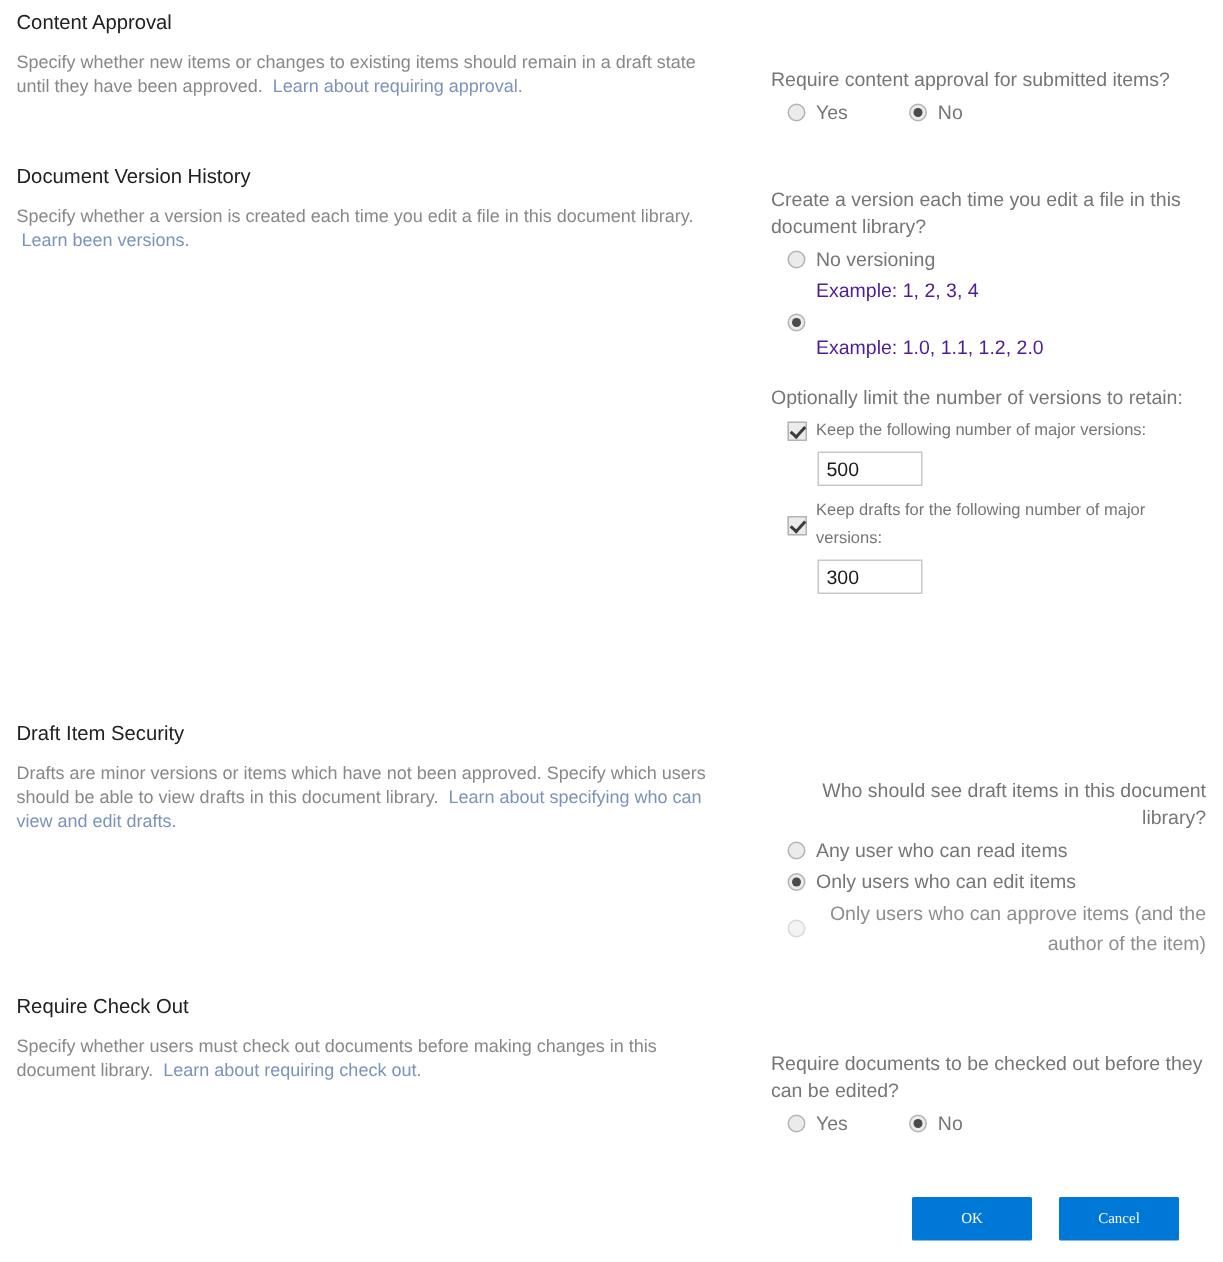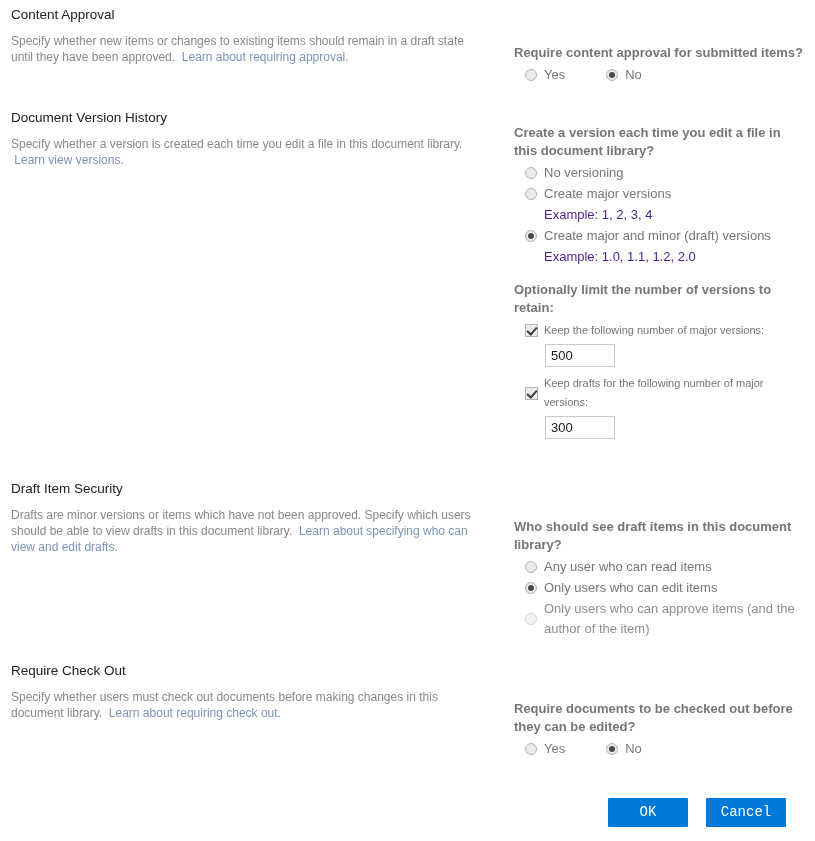--- a/index.html
+++ b/index.html
@@ -59,21 +59,20 @@
     color: #7b93b8;
     text-decoration: none;
     cursor: pointer;
   }
 
   .q-label {
     font-size: 13px;
     color: #767676;
     line-height: 18px;
     margin: 0 0 3px 0;
-    font-weight: bold;
   }
 
   
   .opt-row {
     display: flex;
     align-items: flex-start;
     margin: 0 0 1px 0;
   }
   .opt-row.two-line { align-items: center; }
 
@@ -181,22 +180,22 @@
     display: flex;
     justify-content: flex-end;
     padding-right: 29px;
   }
   .btn {
     width: 80px;
     height: 29px;
     border: none;
     background: #0078d7;
     color: #ffffff;
-    font-family: Liberation Mono, monospace;
-    font-size: 14px;
+    font-family: Liberation Serif, serif;
+    font-size: 10px;
     line-height: 29px;
     text-align: center;
     cursor: pointer;
     padding: 0;
     border-radius: 1px;
   }
   .btn + .btn { margin-left: 18px; }
 </style>
 </head>
 <body>
@@ -221,41 +220,36 @@
         <span class="opt-label">No</span>
       </div>
     </div>
   </div>
 
   <div class="section" style="top:109px;">
     <div class="left-col">
       <div class="sec-title">Document Version History</div>
       <p class="sec-desc">
         <span>Specify whether a version is created each time you edit a file in this document library.</span>
-        &nbsp;<a class="link">Learn view versions.</a>
+        &nbsp;<a class="link">Learn been versions.</a>
       </p>
     </div>
 
     <div class="right-col" style="top:15px;">
       <div class="q-label">Create a version each time you edit a file in this document library?</div>
 
       <div class="opt-row">
         <span class="radio"></span>
         <span class="opt-label">No versioning</span>
       </div>
 
-      <div class="opt-row">
-        <span class="radio"></span>
-        <span class="opt-label">Create major versions</span>
-      </div>
       <div class="example">Example: 1, 2, 3, 4</div>
 
       <div class="opt-row">
         <span class="radio checked"></span>
-        <span class="opt-label">Create major and minor (draft) versions</span>
       </div>
       <div class="example">Example: 1.0, 1.1, 1.2, 2.0</div>
 
       <div class="q-label" style="margin-top:14px;">Optionally limit the number of versions to retain:</div>
 
       <div class="chk-row">
         <span class="checkbox checked"></span>
         <span class="chk-label">Keep the following number of major versions:</span>
       </div>
       <input class="num-input" type="text" value="500" style="">
@@ -270,21 +264,21 @@
 
   <div class="section" style="top:480px;">
     <div class="left-col">
       <div class="sec-title">Draft Item Security</div>
       <p class="sec-desc">
         <span>Drafts are minor versions or items which have not been approved. Specify which users should be able to view drafts in this document library.</span>
         &nbsp;<a class="link">Learn about specifying who can view and edit drafts.</a>
       </p>
     </div>
 
-    <div class="right-col" style="top:38px;">
+    <div class="right-col" style="top:38px;text-align:right;">
       <div class="q-label">Who should see draft items in this document library?</div>
 
       <div class="opt-row">
         <span class="radio"></span>
         <span class="opt-label">Any user who can read items</span>
       </div>
 
       <div class="opt-row">
         <span class="radio checked"></span>
         <span class="opt-label">Only users who can edit items</span>

